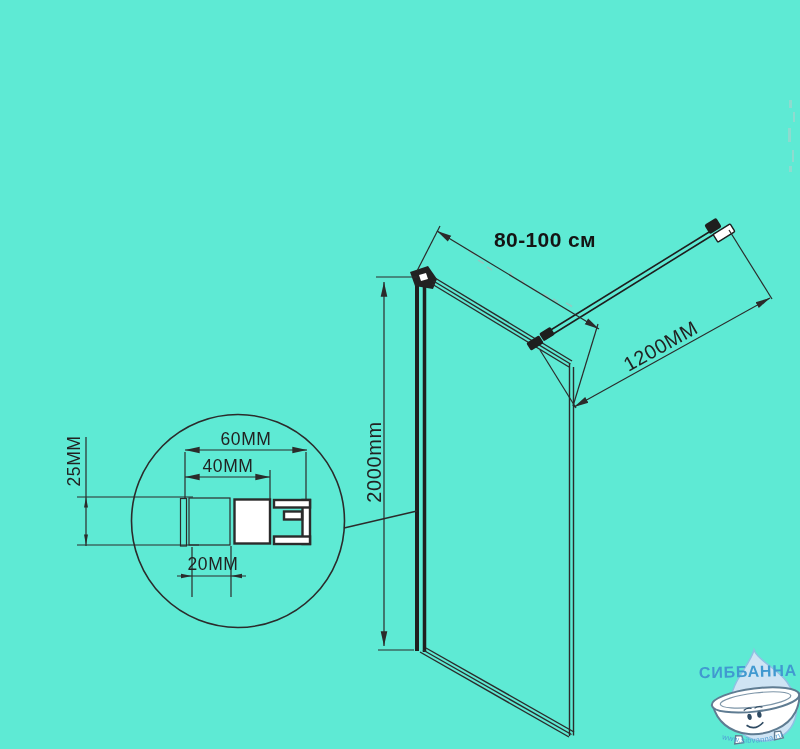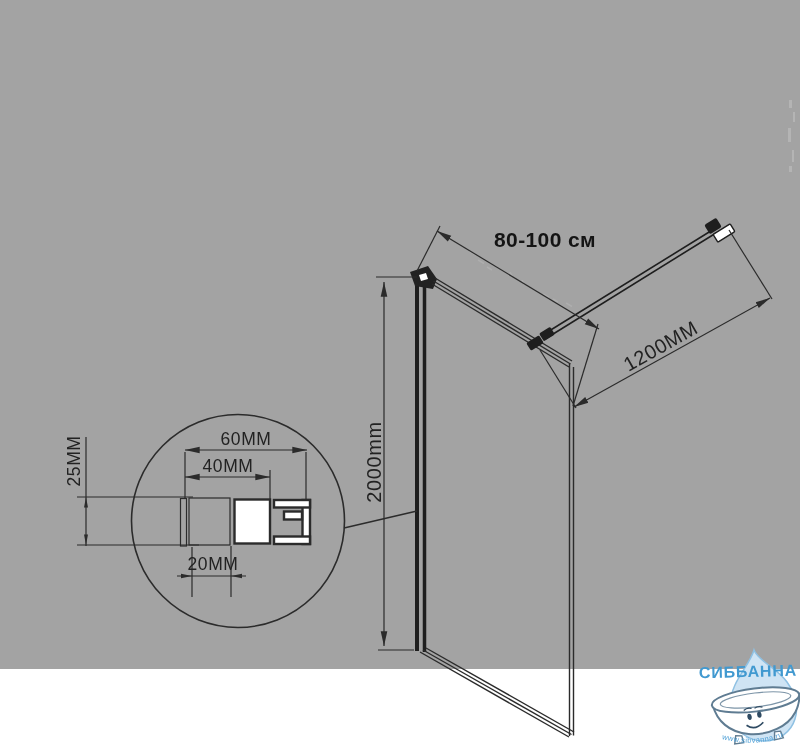--- a/index.html
+++ b/index.html
@@ -1,16 +1,16 @@
 <!DOCTYPE html>
 <html><head>
 <meta charset="utf-8">
 <style>
   html,body{margin:0;padding:0;background:#ffffff;width:800px;height:749px;overflow:hidden;}
-  .stage{position:relative;width:800px;height:669px;background:#a3a3a3;font-family:"Liberation Sans",sans-serif;}
+  .stage{position:relative;width:800px;height:749px;background:#5eead4;font-family:"Liberation Sans",sans-serif;}
   svg{position:absolute;left:0;top:0;}
   .ln{stroke:#2b2b2b;stroke-width:1.4;fill:none;stroke-linecap:butt;}
   .ln-thin{stroke:#2b2b2b;stroke-width:1.2;fill:none;}
   .ln-thick{stroke:#2b2b2b;stroke-width:2.4;fill:#ffffff;}
   .bar{stroke:#1e1e1e;fill:none;}
   .dimtxt{font-family:"Liberation Sans",sans-serif;font-size:17.5px;fill:#222;letter-spacing:0.6px;}
   .dimtxt-md{font-family:"Liberation Sans",sans-serif;font-size:20px;fill:#222;letter-spacing:0.6px;}
   .dimtxt-big{font-family:"Liberation Sans",sans-serif;font-size:21px;font-weight:bold;fill:#141414;letter-spacing:0.4px;}
   .brand{font-family:"Liberation Sans",sans-serif;font-size:16px;font-weight:bold;letter-spacing:0.8px;}
   .url{font-family:"Liberation Sans",sans-serif;font-size:7.5px;letter-spacing:0.4px;}

